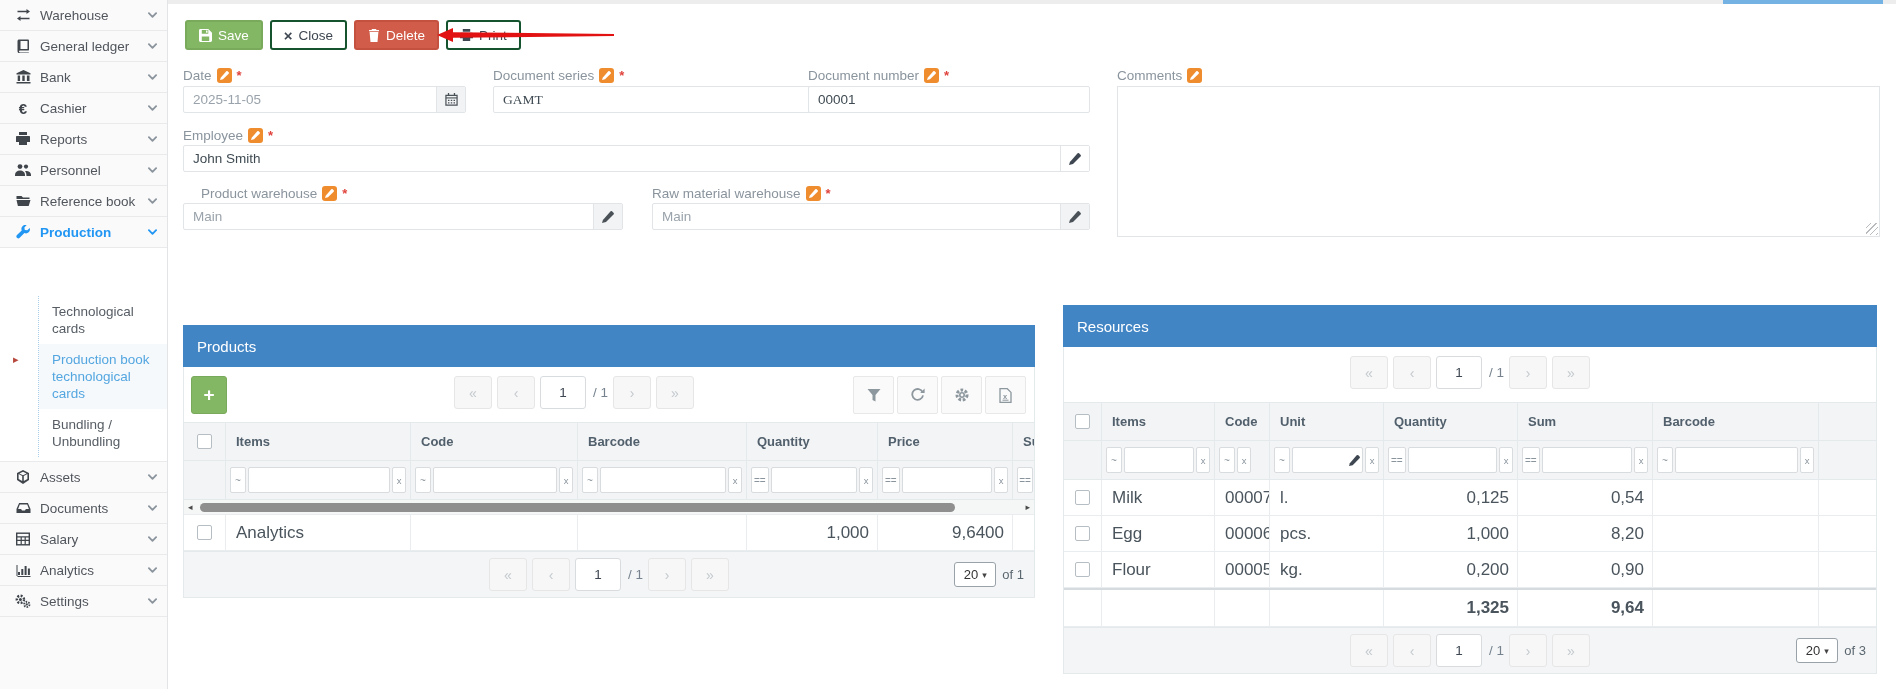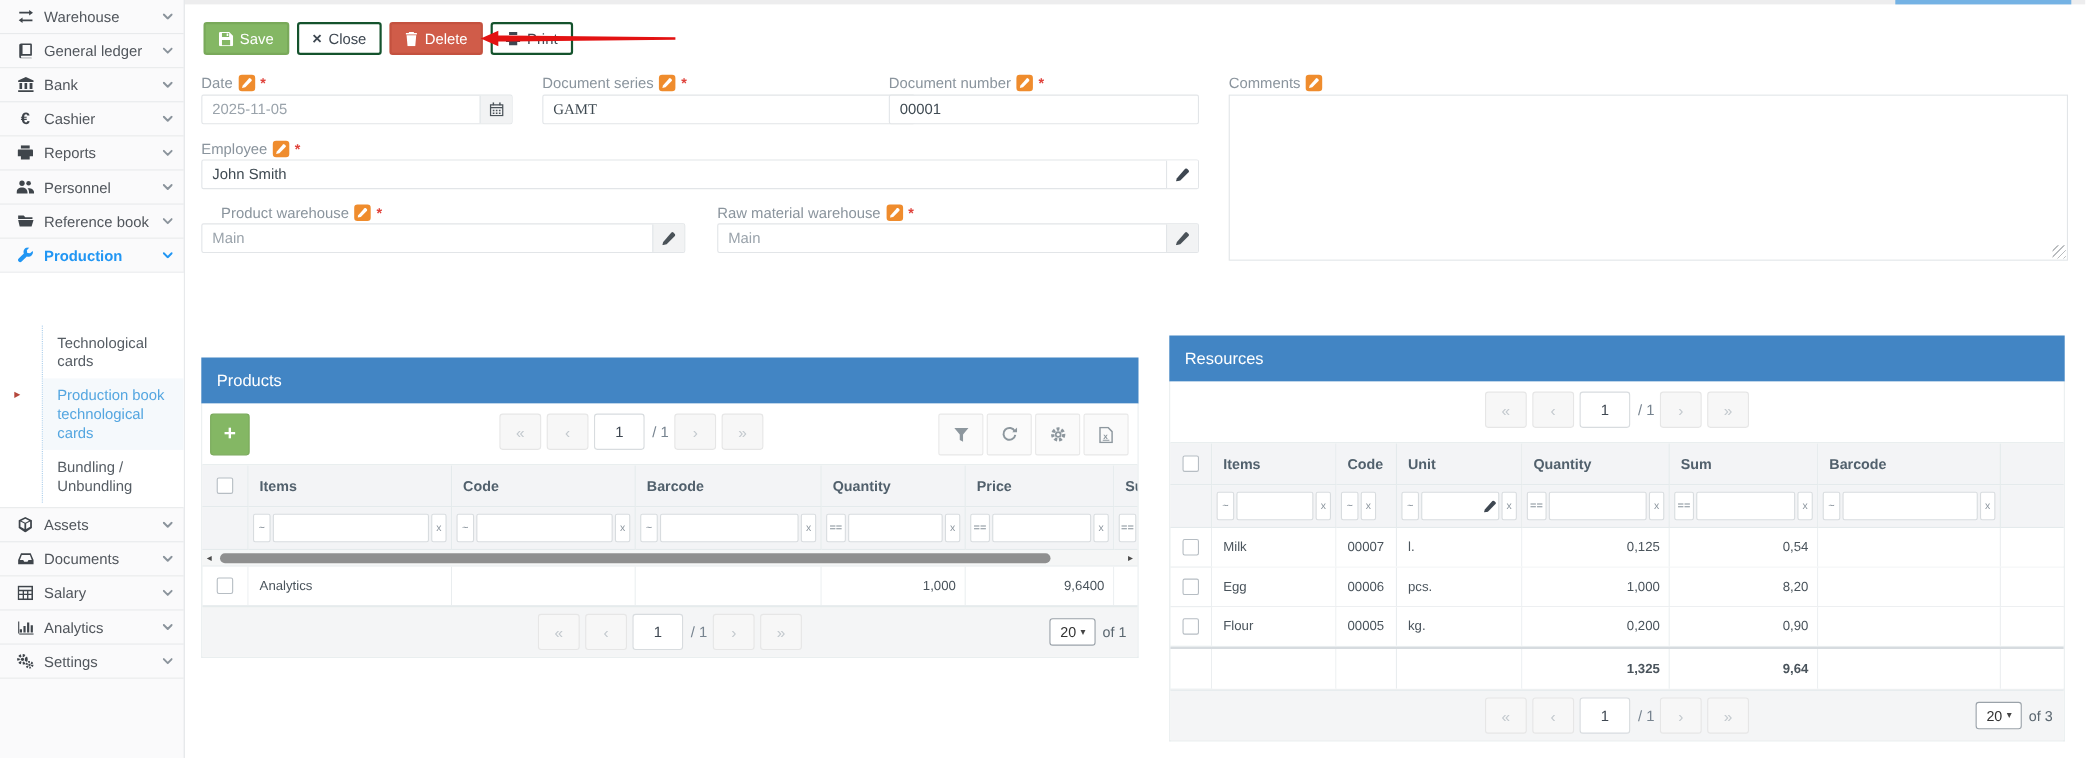--- a/index.html
+++ b/index.html
@@ -62,21 +62,21 @@
 
   .pgrid { display:grid; grid-template-columns:42px 185px 167px 169px 131px 135px 1fr; }
   .rgrid { display:grid; grid-template-columns:38px 113px 55px 114px 134px 135px 166px 1fr; }
   .th { background:#f3f4f6; border-right:1px solid #e4eaec; border-bottom:1px solid #e4eaec; font-weight:bold; font-size:13px; color:#51606c; line-height:37px; padding-left:10px; overflow:hidden; white-space:nowrap; }
   .th:last-child, .tf:last-child, .td:last-child { border-right:0; }
   .tf { background:#f3f4f6; border-right:1px solid #e4eaec; border-bottom:1px solid #e4eaec; padding:6px 4px; overflow:hidden; }
   .fwrap { display:flex; gap:2px; height:26px; }
   .fop { min-width:16px; padding:0 2px; background:#fff; border:1px solid #d8dcdf; border-radius:2px; font-size:10px; color:#8a949d; display:flex; align-items:center; justify-content:center; }
   .finput { flex:1; background:#fff; border:1px solid #d8dcdf; border-radius:2px; min-width:8px; display:flex; align-items:center; justify-content:flex-end; padding-right:2px; color:#3f454b; }
   .fclear { width:14px; background:#fff; border:1px solid #d8dcdf; border-radius:2px; font-size:9.5px; color:#8a949d; display:flex; align-items:center; justify-content:center; cursor:pointer; }
-  .td { border-right:1px solid #e9edef; font-size:12px; color:#4a545c; line-height:35px; padding-left:10px; overflow:hidden; white-space:nowrap; background:#fff; }
+  .td { border-right:1px solid #e9edef; font-size:17px; color:#4a545c; line-height:35px; padding-left:10px; overflow:hidden; white-space:nowrap; background:#fff; }
   .td.num { text-align:right; padding-right:8px; padding-left:0; }
   .trow { border-bottom:1px solid #e9edef; }
   .ttotal .td { font-weight:bold; line-height:36px; }
   .ttotal { border-top:2px solid #d6dbdf; border-bottom:1px solid #e9edef; }
   .cbcell { display:flex; align-items:center; justify-content:center; background:inherit; border-right:1px solid #e4eaec; }
   .checkbox { width:15px; height:15px; background:#fff; border:1px solid #b6bdc3; border-radius:2px; cursor:pointer; }
   .hscroll { position:relative; height:15px; background:#f5f6f6; border-bottom:1px solid #e9edef; }
   .hthumb { position:absolute; left:16px; top:3px; width:755px; height:9px; background:#8f8f8f; border-radius:5px; cursor:grab; }
   .harrow { position:absolute; top:3px; font-size:9px; color:#4a4a4a; cursor:pointer; line-height:9px; }
   .pfoot { position:relative; height:46px; background:#f4f5f6; border-top:1px solid #e4eaec; }

